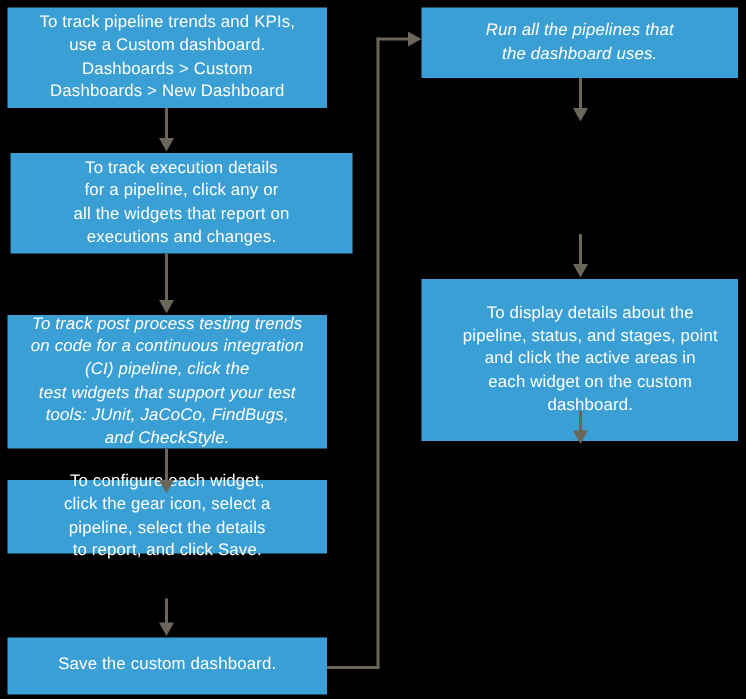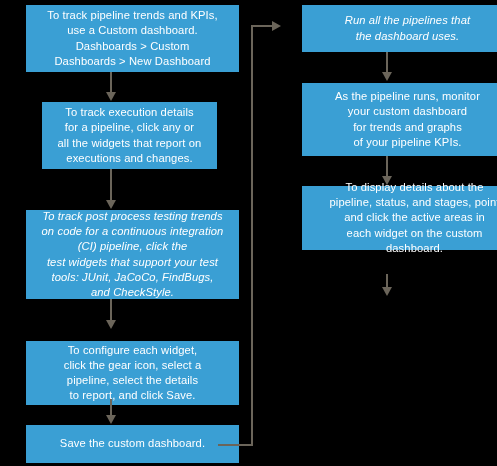--- a/index.html
+++ b/index.html
@@ -25,21 +25,20 @@
     align-items: center;
     justify-content: center;
     text-align: center;
     box-sizing: border-box;
     padding: 2px 6px;
     font-size: 11.2px;
     line-height: 15.2px;
     letter-spacing: 0.01em;
     white-space: pre-line;
     font-family: "Liberation Sans", sans-serif;
-    margin-left: 21px;
   }
   .connector {
     position: absolute;
     background: #6b655a;
   }
   .conn-v { width: 2px; }
   .conn-h { height: 2px; }
   .arrowhead {
     position: absolute;
     width: 0;
@@ -59,48 +58,44 @@
 </head>
 <body>
 
 <div id="canvas">
 
   <div class="node" style="left:5px; top:5px; width:213px; height:67px;">To track pipeline trends and KPIs,
 use a Custom dashboard.
 Dashboards &gt; Custom
 Dashboards &gt; New Dashboard</div>
 
-  <div class="node" style="left:21px; top:102px; width:175px; height:67px;">To track execution details
+  <div class="node" style="left:7px; top:102px; width:228px; height:67px;">To track execution details
 for a pipeline, click any or
 all the widgets that report on
 executions and changes.</div>
 
   <div class="node" style="left:5px; top:210px; width:213px; height:89px;font-style:italic;">To track post process testing trends
 on code for a continuous integration
 (CI) pipeline, click the
 test widgets that support your test
 tools: JUnit, JaCoCo, FindBugs,
 and CheckStyle.</div>
 
-  <div class="node" style="left:5px; top:341px; width:213px; height:64px;text-align:center;">To configure each widget,
+  <div class="node" style="left:5px; top:320px; width:213px; height:49px;text-align:center;">To configure each widget,
 click the gear icon, select a
 pipeline, select the details
 to report, and click Save.</div>
 
   <div class="node" style="left:5px; top:425px; width:213px; height:38px;">Save the custom dashboard.</div>
 
   <div class="node" style="left:281px; top:5px; width:211px; height:47px;font-style:italic;">Run all the pipelines that
 the dashboard uses.</div>
 
-  <div class="node" style="left:281px; top:83px; width:211px; height:73px;">As the pipeline runs, monitor
-your custom dashboard
-for trends and graphs
-of your pipeline KPIs.</div>
 
-  <div class="node" style="left:281px; top:186px; width:211px; height:64px;padding-left:20px;">To display details about the
+  <div class="node" style="left:281px; top:186px; width:211px; height:108px;padding-left:20px;">To display details about the
 pipeline, status, and stages, point
 and click the active areas in
 each widget on the custom
 dashboard.</div>
 
 
   <div class="connector conn-v" style="left:110px; top:72px; height:22px;"></div>
   <div class="arrowhead arrow-down" style="left:106px; top:92px;"></div>
 
   <div class="connector conn-v" style="left:110px; top:169px; height:32px;"></div>

